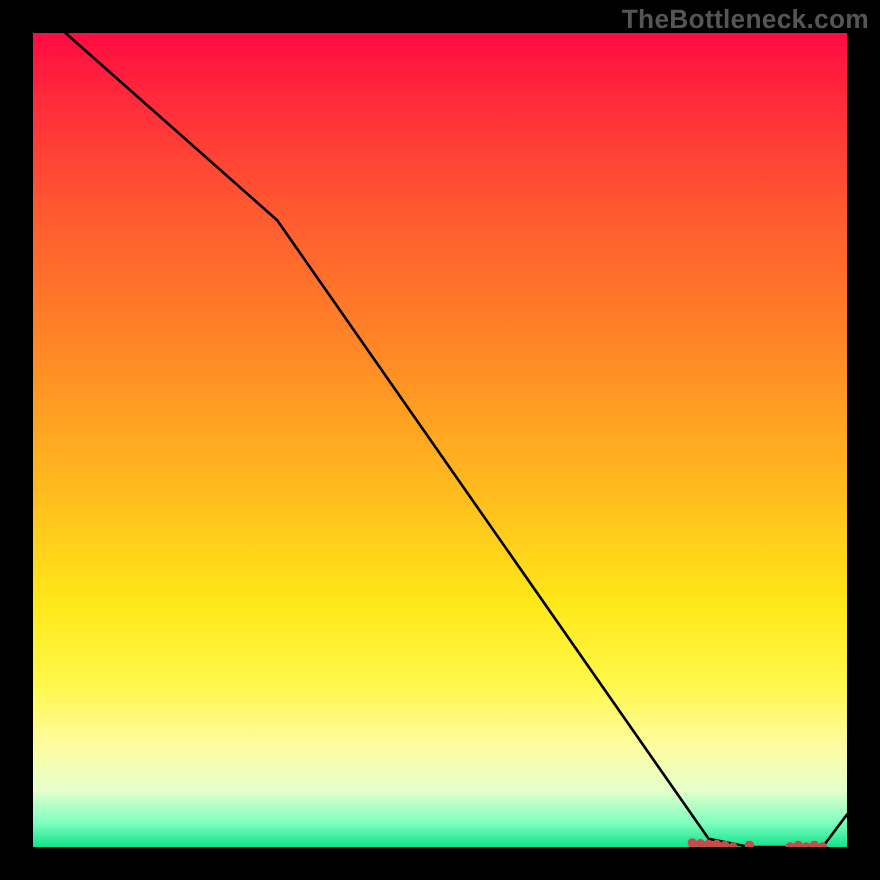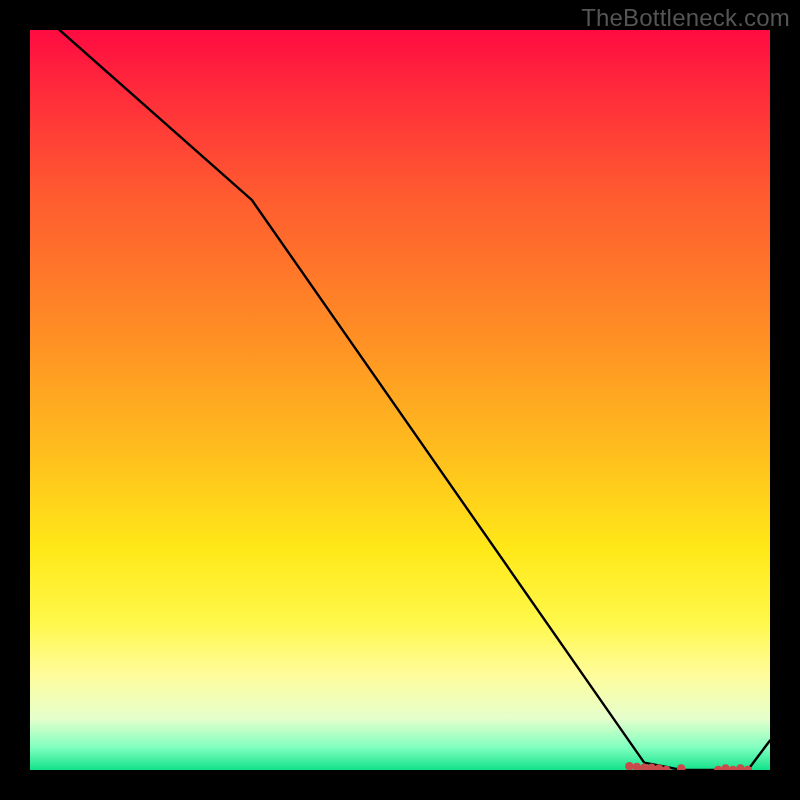--- a/index.html
+++ b/index.html
@@ -15,21 +15,21 @@
     left: 0; top: 0;
     width: 800px; height: 800px;
     background: #000;
   }
   .watermark {
     position: absolute;
     top: 4px;
     right: 10px;
     color: #555;
     font-size: 24px;
-    font-weight: 400;
+    font-weight: 700;
     letter-spacing: 0.2px;
     user-select: none;
   }
   .plot-clip {
     position: absolute;
     left: 30px;
     top: 30px;
     width: 740px;
     height: 740px;
     overflow: hidden;

